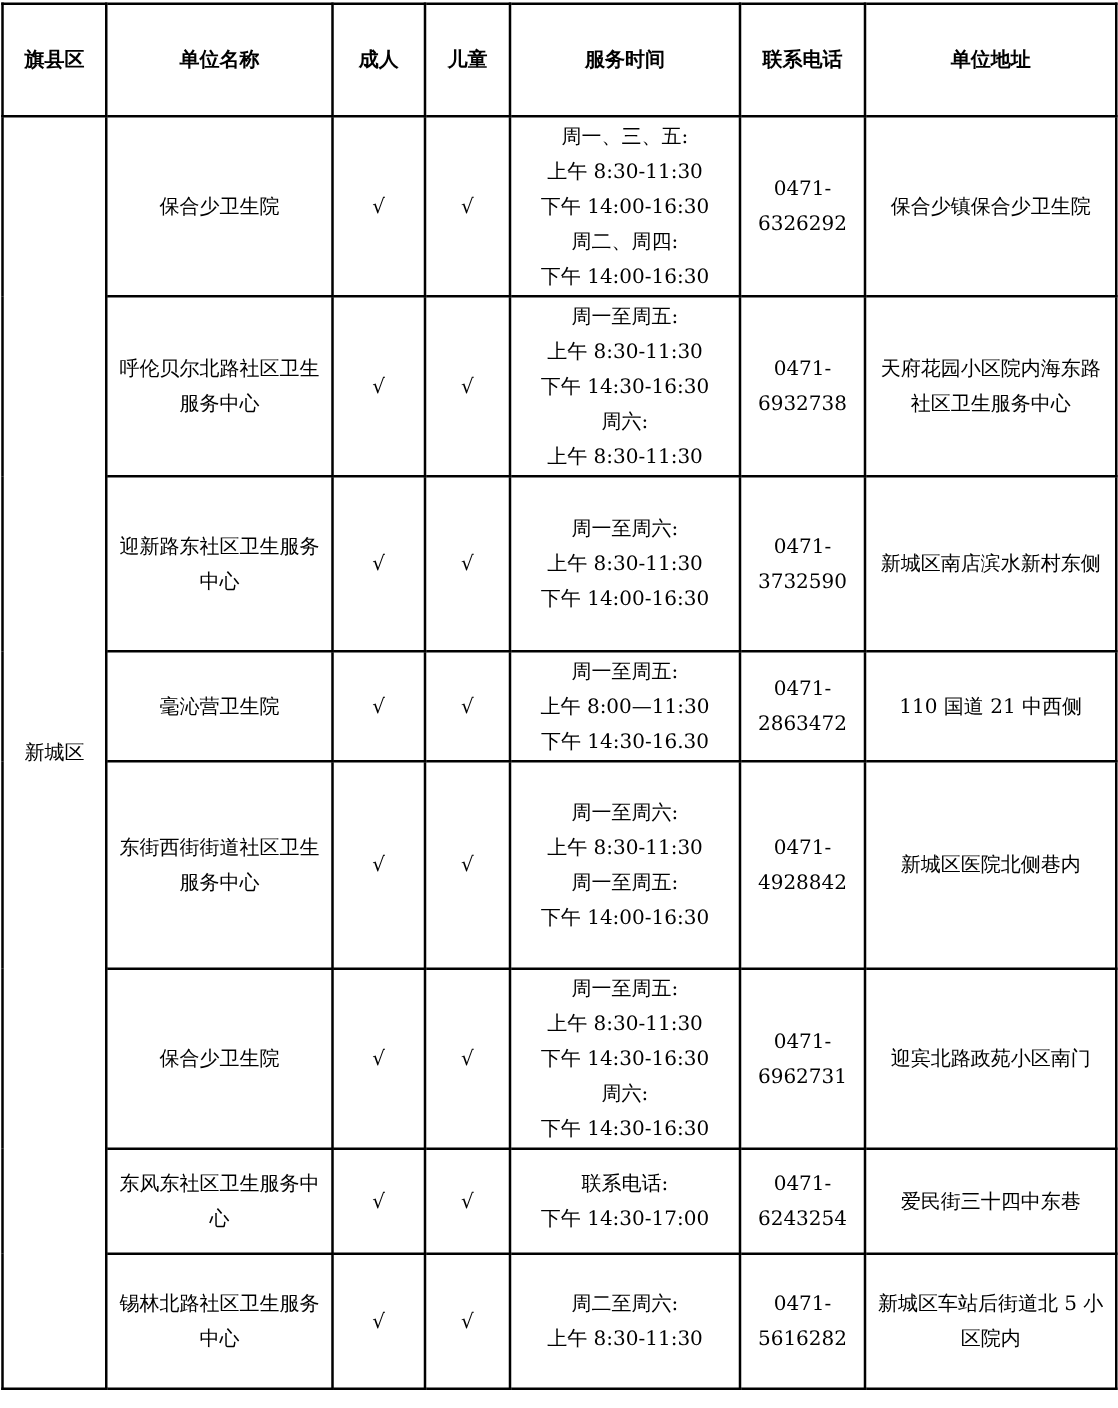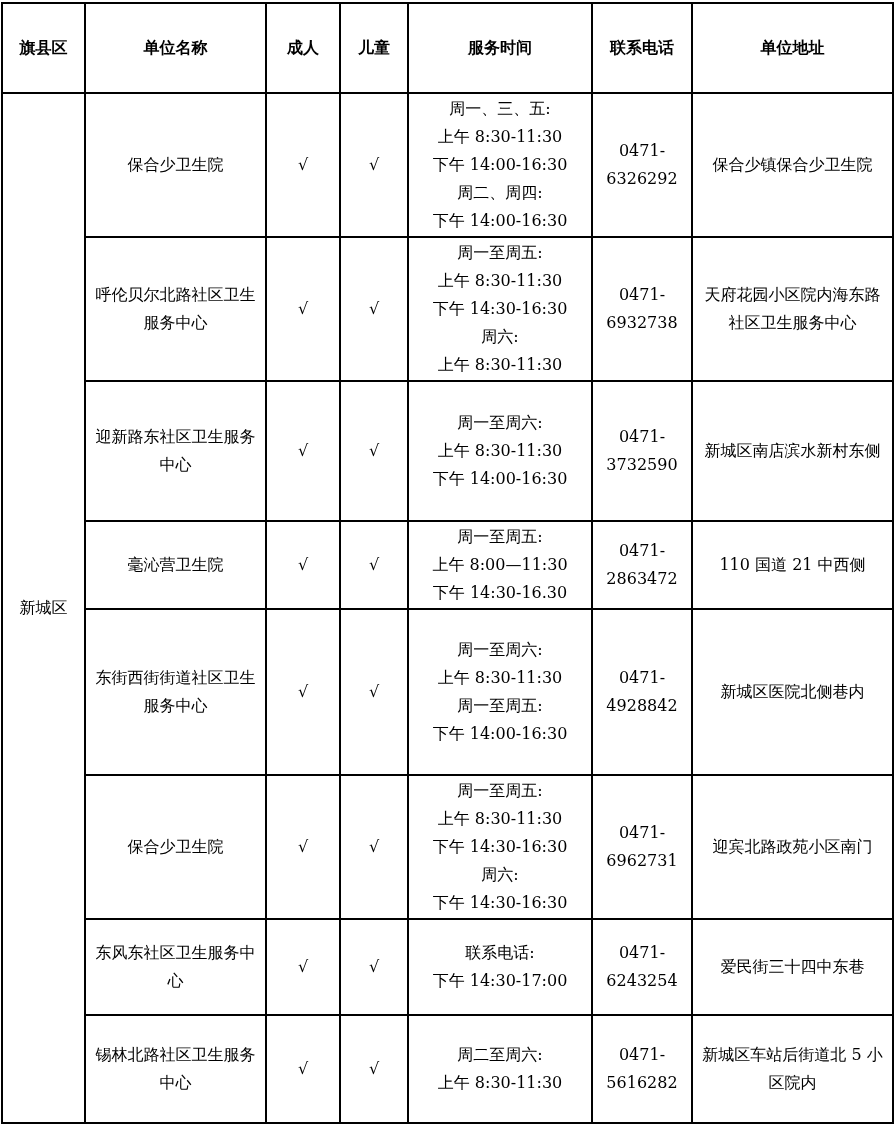--- a/index.html
+++ b/index.html
@@ -182,21 +182,21 @@
         <span class="time-line">周六:</span>
         <span class="time-line">下午 14:30-16:30</span>
       </td>
       <td class="phone-cell">
         <span class="phone-line">0471-</span>
         <span class="phone-line">6962731</span>
       </td>
       <td class="addr-cell">迎宾北路政苑小区南门</td>
     </tr>
 
-    <tr style="height:96px">
+    <tr style="height:84px">
       <td class="name-cell">东风东社区卫生服务中心</td>
       <td class="check">√</td>
       <td class="check">√</td>
       <td>
         <span class="time-line">联系电话:</span>
         <span class="time-line">下午 14:30-17:00</span>
       </td>
       <td class="phone-cell">
         <span class="phone-line">0471-</span>
         <span class="phone-line">6243254</span>

